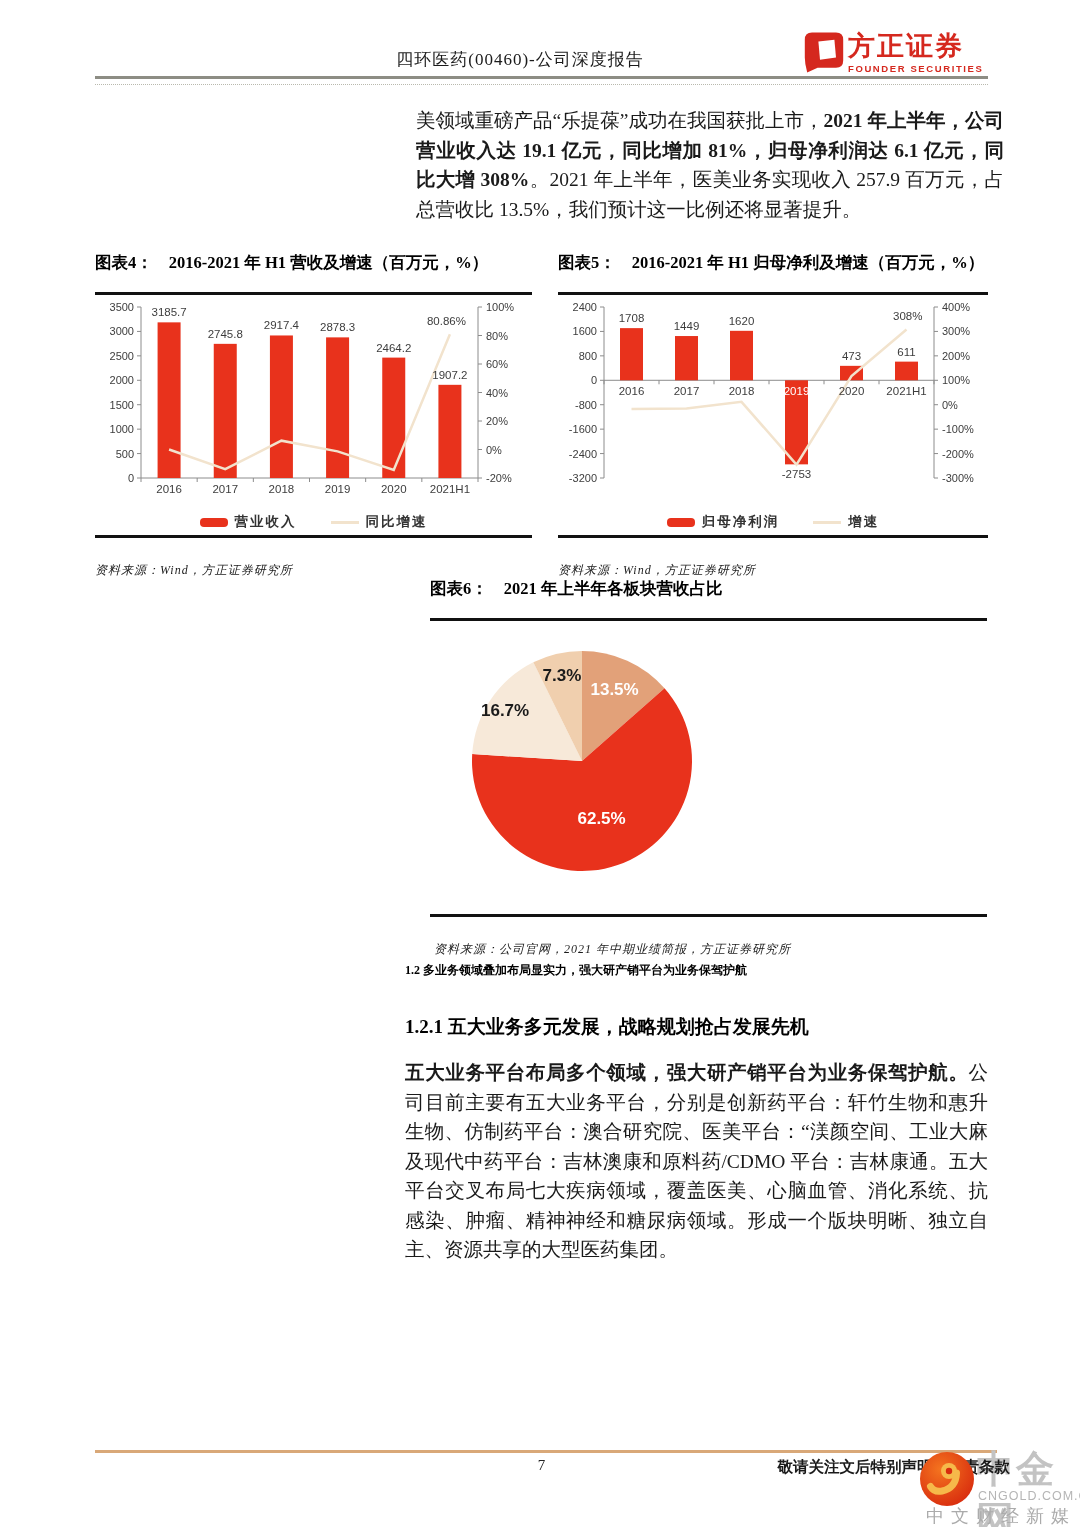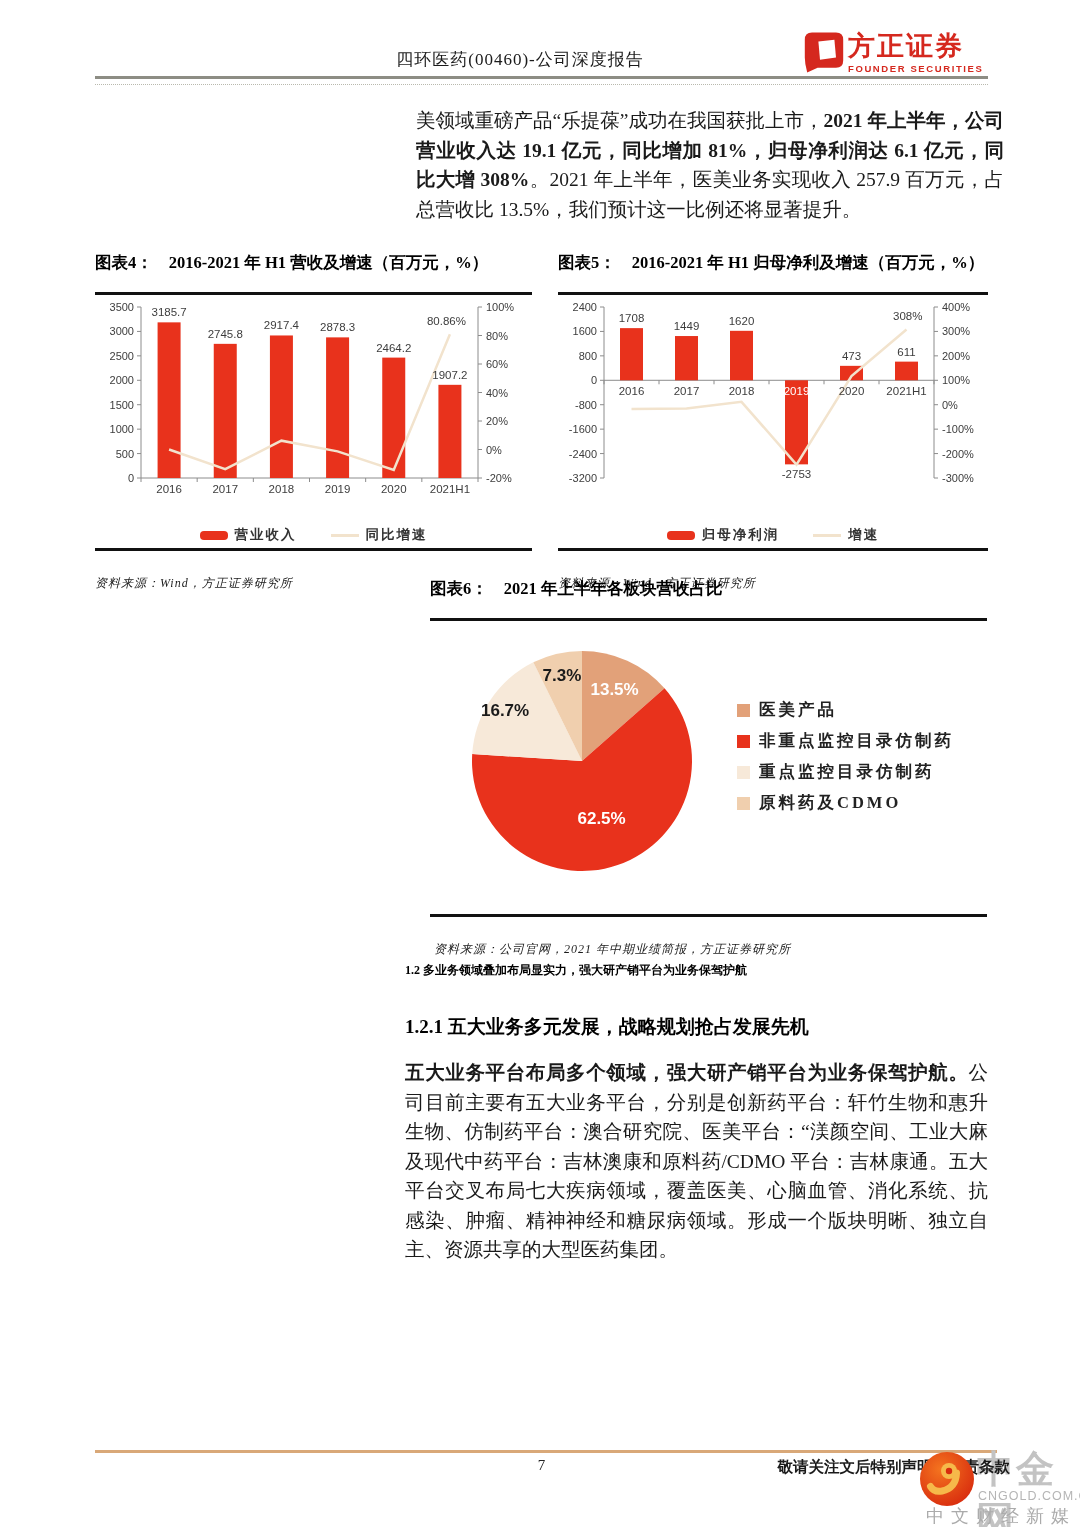--- a/index.html
+++ b/index.html
@@ -18,21 +18,21 @@
   .intro{position:absolute;left:400px;top:106px;width:588px;font-size:19.5px;line-height:29.5px;
          text-align:justify;color:#1a1a1a;margin-left:16px;}
   .b{font-weight:bold;}
   
   .figure{position:absolute;}
   .fig-title{display:flex;align-items:flex-end;gap:16px;font-weight:bold;font-size:16.5px;
              color:#000;padding-bottom:18px;border-bottom:3px solid #111;white-space:nowrap;}
   .fig-rule{border-top:3px solid #111;margin-top:4px;}
   .fig-source{font-style:italic;font-size:12px;color:#1a1a1a;margin-top:24px;letter-spacing:1px;}
   svg.chart text{font-family:"Liberation Sans",sans-serif;}
-  .combo-legend{display:flex;justify-content:center;gap:34px;margin-top:17px;
+  .combo-legend{display:flex;justify-content:center;gap:34px;margin-top:4px;
                 font-size:13.5px;font-weight:bold;color:#333;letter-spacing:2px;}
   .leg-item{display:flex;align-items:center;gap:7px;}
   .swatch-bar{display:inline-block;width:28px;height:9px;border-radius:4px;}
   .swatch-line{display:inline-block;width:28px;height:3px;}
   
   .pie-wrap{position:relative;}
   .pie-legend{position:absolute;left:307px;top:78px;display:flex;flex-direction:column;gap:9px;}
   .pie-leg-row{display:flex;align-items:center;gap:9px;font-weight:bold;font-size:16.5px;
                letter-spacing:3px;color:#222;}
   .pie-leg-sq{display:inline-block;width:13px;height:13px;flex:0 0 13px;}
@@ -249,38 +249,20 @@
       <svg id="chart6" class="chart" width="557" height="285">
           <path d="M152,140 L152,30 A110,110 0 0 1 234.51221765935054,67.2556948143983 Z" fill="#e2a179"></path>
           <path d="M152,140 L234.51221765935054,67.2556948143983 A110,110 0 1 1 42.21705987289013,133.09304285177558 Z" fill="#e8321c"></path>
           <path d="M152,140 L42.21705987289013,133.09304285177558 A110,110 0 0 1 103.29659458572073,41.36948595362411 Z" fill="#f7e9d9"></path>
           <path d="M152,140 L103.29659458572073,41.36948595362411 A110,110 0 0 1 151.9999999999999,30 Z" fill="#f0cfae"></path>
           <text x="184.59193720152462" y="73.81686049047273" text-anchor="middle" font-size="17" font-weight="bold" fill="#ffffff">13.5%</text>
           <text x="171.59700380098803" y="203.2381642090665" text-anchor="middle" font-size="17" font-weight="bold" fill="#ffffff">62.5%</text>
           <text x="75.09166629712264" y="94.78605456472957" text-anchor="middle" font-size="17" font-weight="bold" fill="#1a1a1a">16.7%</text>
           <text x="131.99485302309503" y="60.30406022201268" text-anchor="middle" font-size="17" font-weight="bold" fill="#1a1a1a">7.3%</text>
         </svg>
-      <div class="pie-legend">
-        <span class="pie-leg-row">
-            <span class="pie-leg-sq" style="background: rgb(226, 161, 121);"></span>
-            <span>医美产品</span>
-          </span>
-        <span class="pie-leg-row">
-            <span class="pie-leg-sq" style="background: rgb(232, 50, 28);"></span>
-            <span>非重点监控目录仿制药</span>
-          </span>
-        <span class="pie-leg-row">
-            <span class="pie-leg-sq" style="background: rgb(247, 233, 217);"></span>
-            <span>重点监控目录仿制药</span>
-          </span>
-        <span class="pie-leg-row">
-            <span class="pie-leg-sq" style="background: rgb(240, 207, 174);"></span>
-            <span>原料药及CDMO</span>
-          </span>
-      </div>
     </div>
     <div class="fig-rule"></div>
     <div class="fig-source" style="margin-left:4px;">资料来源：公司官网，2021 年中期业绩简报，方正证券研究所</div>
   </div>
 
   <div class="h12">1.2 多业务领域叠加布局显实力，强大研产销平台为业务保驾护航</div>
   <div class="h121">1.2.1 五大业务多元发展，战略规划抢占发展先机</div>
   <div class="bodytext"><span class="b">五大业务平台布局多个领域，强大研产销平台为业务保驾护航。</span><span>公司目前主要有五大业务平台，分别是创新药平台：轩竹生物和惠升生物、仿制药平台：澳合研究院、医美平台：“渼颜空间、工业大麻及现代中药平台：吉林澳康和原料药/CDMO 平台：吉林康通。五大平台交叉布局七大疾病领域，覆盖医美、心脑血管、消化系统、抗感染、肿瘤、精神神经和糖尿病领域。形成一个版块明晰、独立自主、资源共享的大型医药集团。</span></div>
 
   <div class="frule"></div>

